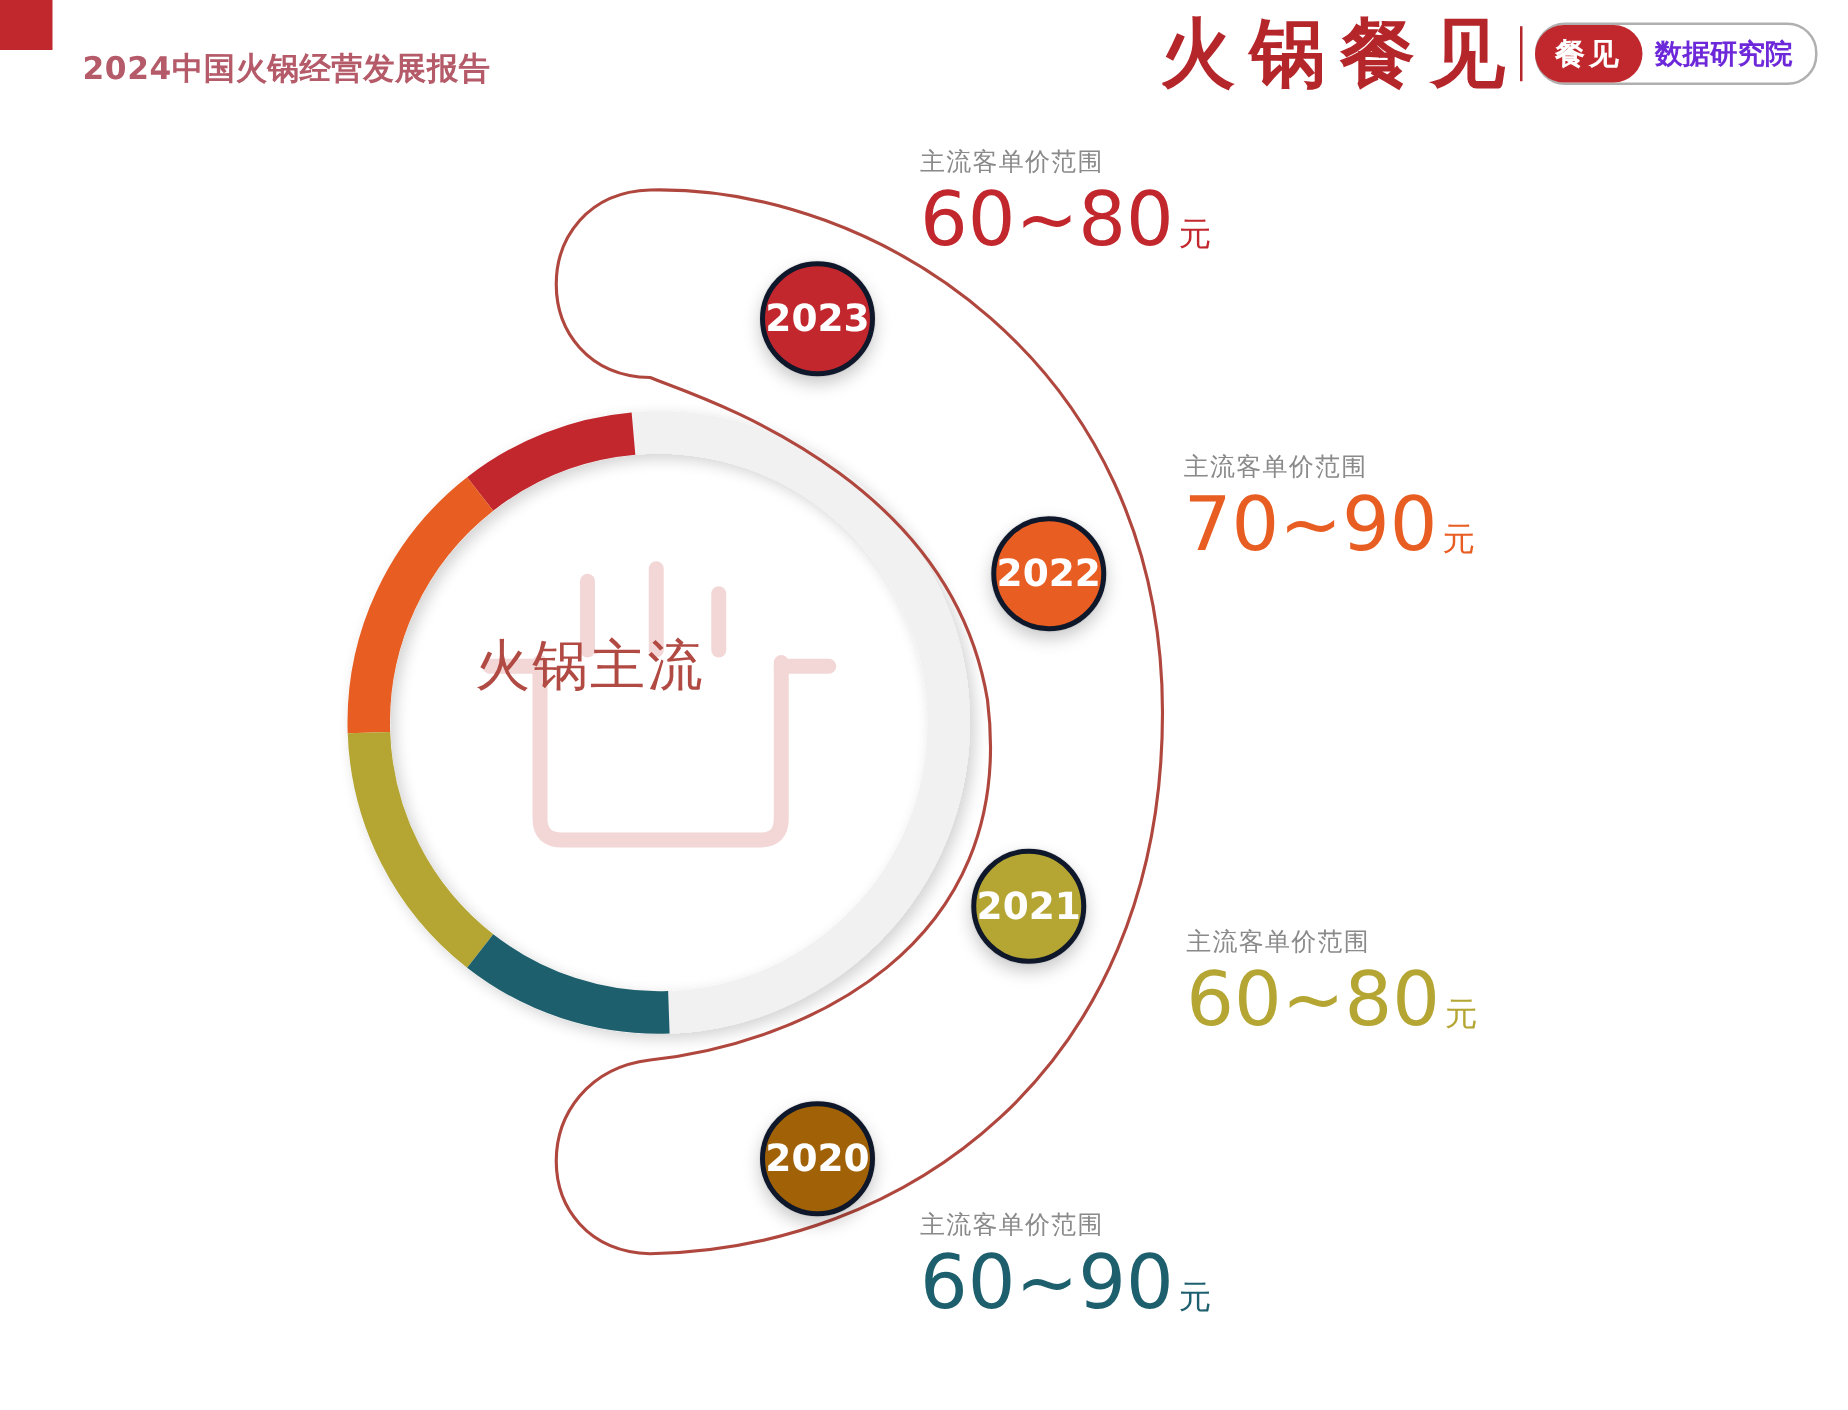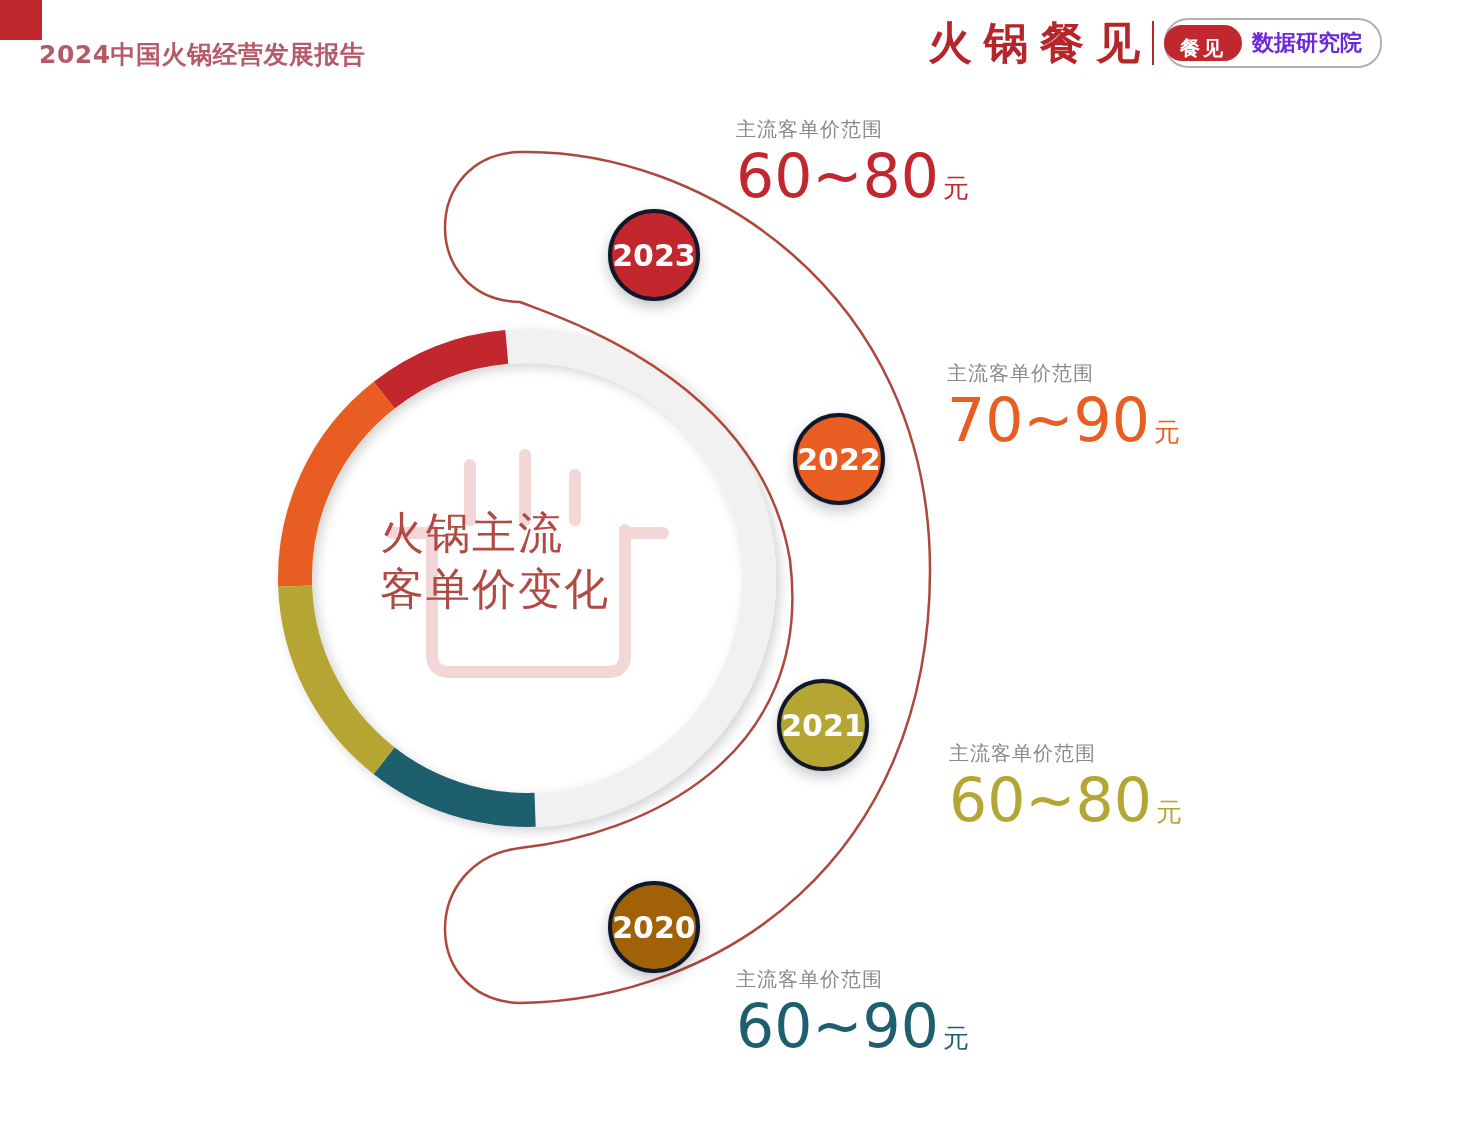--- a/index.html
+++ b/index.html
@@ -2,26 +2,26 @@
 <html><head>
 <meta charset="utf-8">
 <style>
   html, body { margin:0; padding:0; }
   body {
     width:1478px; height:1128px; position:relative; overflow:hidden;
     background:#ffffff;
     font-family:"DejaVu Sans","Liberation Sans",sans-serif;
   }
   .corner-block { position:absolute; left:0; top:0; width:42px; height:40px; background:#c0282d; }
-  .report-title { position:absolute; left:39px; top:38px; font-size:25px; color:#b55a68; letter-spacing:0.5px; font-weight:bold; }
+  .report-title { position:absolute; left:66px; top:38px; font-size:25px; color:#b55a68; letter-spacing:0.5px; font-weight:bold; }
   .brand { position:absolute; left:928px; top:14px; height:58px; display:flex; align-items:center; }
-  .brand-name { font-size:44px; color:#b5262b; letter-spacing:12px; font-weight:bold; }
+  .brand-name { font-size:60px; color:#b5262b; letter-spacing:12px; font-weight:bold; }
   .brand-sep { width:2px; height:44px; background:#b5262b; margin:0 10px 0 0; }
   .brand-pill { display:flex; align-items:center; height:46px; border:2px solid #b0b0b0; border-radius:24px; padding-right:18px; background:#fff; }
-  .brand-pill-red { background:#c0282d; color:#fff; font-size:20px; font-weight:bold; height:36px; line-height:46px; padding:0 16px; border-radius:24px; margin-left:-2px; margin-right:10px; letter-spacing:3px; }
+  .brand-pill-red { background:#c0282d; color:#fff; font-size:24px; font-weight:bold; height:46px; line-height:46px; padding:0 16px; border-radius:24px; margin-left:-2px; margin-right:10px; letter-spacing:3px; }
   .brand-pill-text { font-size:22px; color:#6d28d9; font-weight:bold; }
 
   svg.diagram { position:absolute; left:0; top:0; }
 
   .center-title { position:absolute; left:380px; top:505px; width:300px; text-align:left; font-size:44px; line-height:56px; color:#b24a44; letter-spacing:2px; }
 
   .year-badge {
     position:absolute; width:84px; height:84px; border-radius:50%;
     border:4px solid #0f172a;
     box-shadow:0 6px 14px rgba(0,0,0,0.22), 0 0 0 1px rgba(0,0,0,0.04);
@@ -78,21 +78,20 @@
       <path d="M506.7798676825433 346.882830042715 A232 232 0 0 0 384.16653772444727 395.1815051632405" fill="none" stroke="#c1272d" stroke-width="34"></path>
       <path d="M384.16653772444727 395.1815051632405 A232 232 0 0 0 295.1413281315698 586.0966832349802" fill="none" stroke="#e85d22" stroke-width="34"></path>
       <path d="M295.1413281315698 586.0966832349802 A232 232 0 0 0 384.1665377244473 760.8184948367596" fill="none" stroke="#b5a634" stroke-width="34"></path>
       <path d="M384.1665377244473 760.8184948367596 A232 232 0 0 0 535.0966832349803 809.8586718684302" fill="none" stroke="#1e5f6e" stroke-width="34"></path>
     </g>
   <path id="timeline-path" fill="none" stroke="#b0473e" stroke-width="2.5" d="M 520 302 C 560 318 760 380 790 560 C 815 760 640 835 520 848 C 420 860 420 1000 520 1003 C 720 1000 930 860 930 570 C 930 290 700 148 520 152 C 420 155 420 300 520 302 Z"></path>
 </svg>
 
 <div class="center-title">
   <div>火锅主流</div>
-  <div>客单价变化</div>
 </div>
 
 <div class="year-badge" id="badge-2023" style="left: 608px; top: 209px; background: rgb(193, 39, 45);">2023</div>
 <div class="year-badge" id="badge-2022" style="left: 793px; top: 413px; background: rgb(232, 93, 34);">2022</div>
 <div class="year-badge" id="badge-2021" style="left: 777px; top: 679px; background: rgb(181, 166, 52);">2021</div>
 <div class="year-badge" id="badge-2020" style="left: 608px; top: 881px; background: #a16207;">2020</div>
 
 <div class="range-block" id="range-2023" style="left:736px; top:116px;">
   <div class="range-label">主流客单价范围</div>
   <div class="range-value" style="color: rgb(193, 39, 45);"><span>60~80</span><span class="range-unit">元</span></div>

